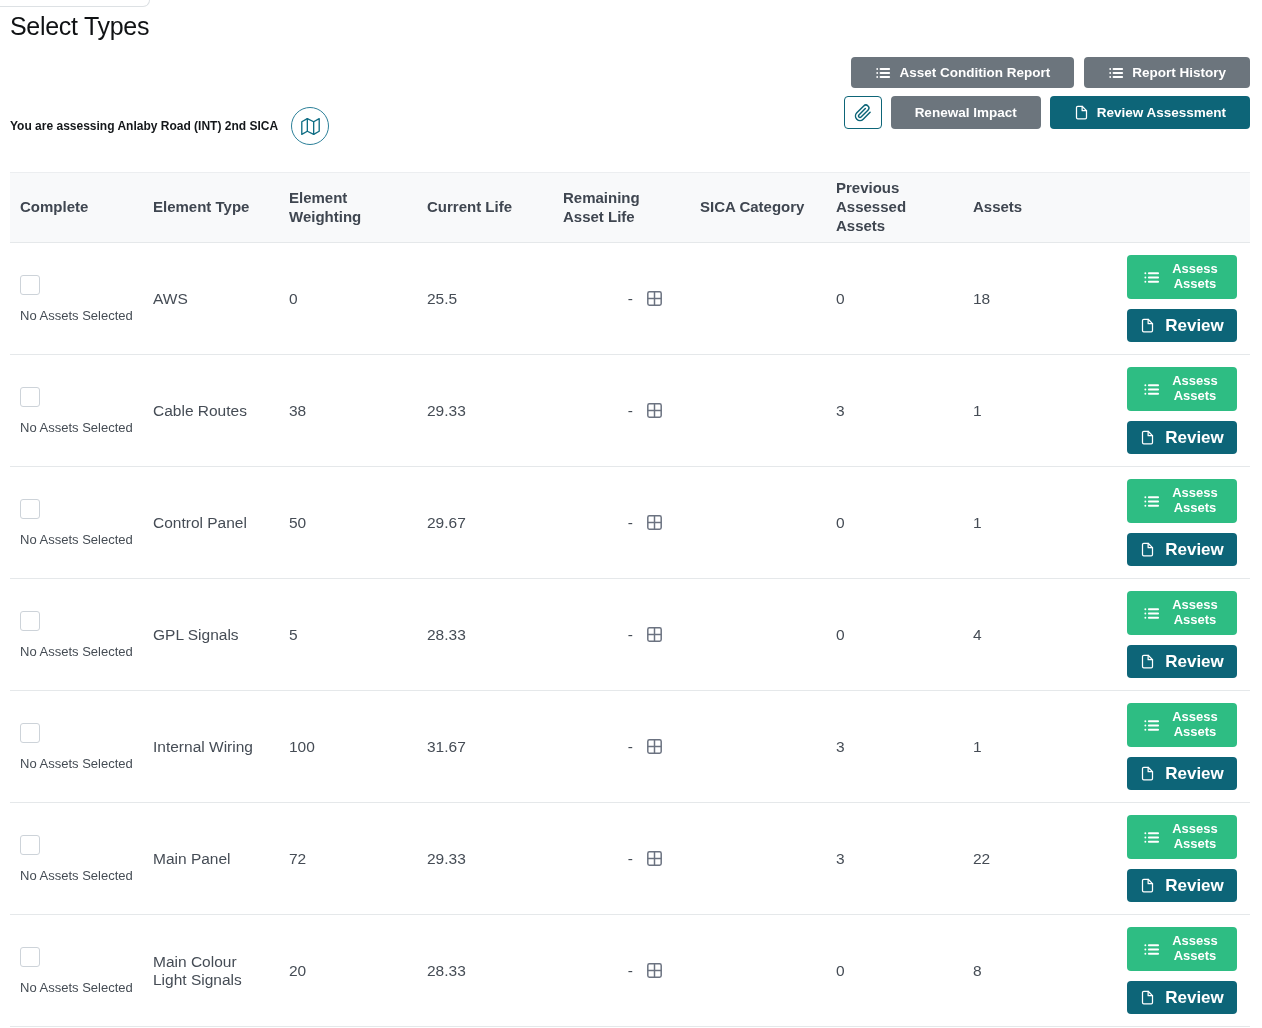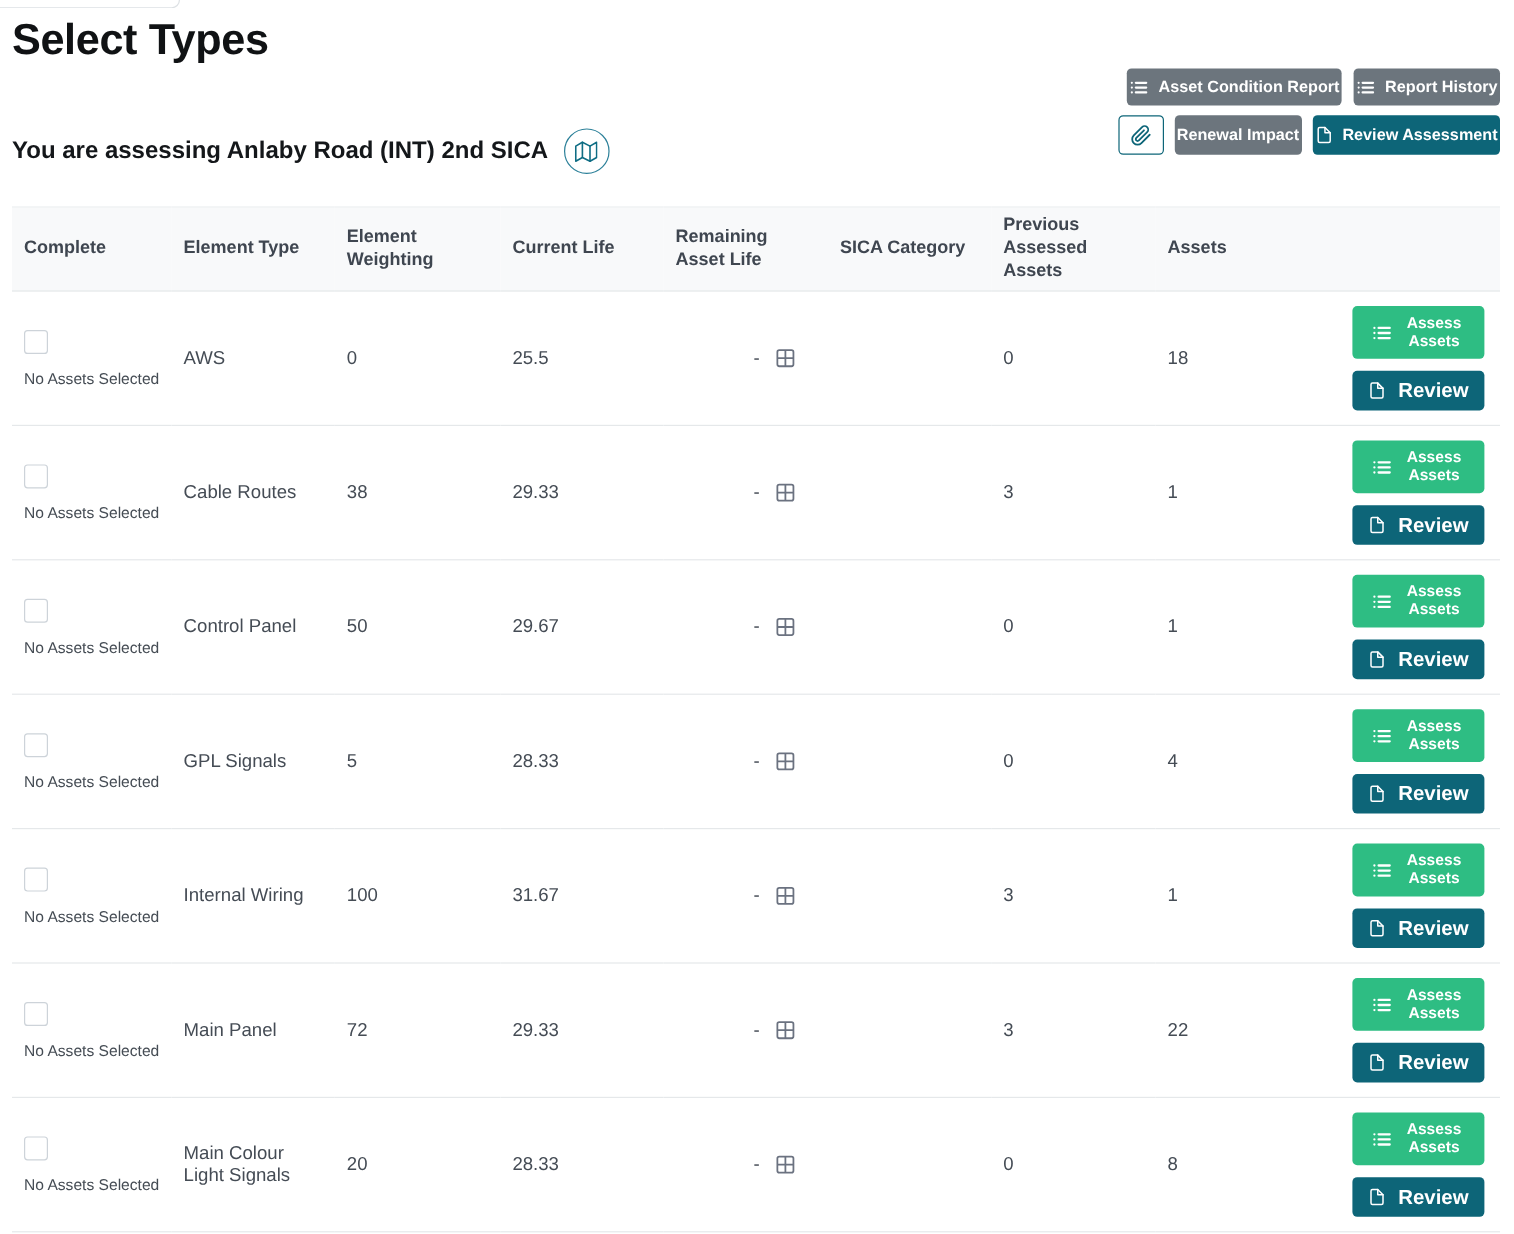--- a/index.html
+++ b/index.html
@@ -5,35 +5,35 @@
   * { margin:0; padding:0; box-sizing:border-box; }
   html,body { width:1262px; height:1028px; background:#fff; overflow:hidden;
               font-family:"Liberation Sans", sans-serif; }
   :root {
     --teal:#0d6578; --green:#2ebd83; --gray:#6c757d;
     --header-bg:#f8f9fa; --border:#e5e8ea; --text-dark:#101214; --text-body:#454c55;
   }
   .tab-remnant { position:absolute; left:0; top:0; width:150px; height:7px;
     border-right:1px solid #dde1e4; border-bottom:1px solid #dde1e4;
     border-bottom-right-radius:7px; }
-  .page-title { position:absolute; left:10px; top:12px; font-size:36px; font-weight:bold;
+  .page-title { position:absolute; left:10px; top:12px; font-size:25px; font-weight:normal;
     color:var(--text-dark); letter-spacing:-0.3px; }
   .btn-row-1 { position:absolute; top:57px; right:12px; display:flex; gap:10px; }
   .btn-row-2 { position:absolute; top:96px; right:12px; display:flex; gap:9px; align-items:flex-start; }
   .btn { display:inline-flex; align-items:center; justify-content:center; gap:8px;
-    border:none; border-radius:4px; height:31px; padding:0 2px;
+    border:none; border-radius:4px; height:31px; padding:0 24px;
     font-family:"Liberation Sans", sans-serif; font-size:13.5px; font-weight:bold;
     color:#fff; cursor:pointer; white-space:nowrap; }
   .btn-gray { background:var(--gray); }
   .btn-teal { background:var(--teal); height:33px; }
   .btn-attach { width:38px; height:33px; padding:0; background:#fff;
     border:1px solid var(--teal); border-radius:4px; display:inline-flex;
     align-items:center; justify-content:center; cursor:pointer; }
   .assessing { position:absolute; left:10px; top:107px; display:flex; align-items:center; gap:13px; }
-  .assessing-text { font-size:20px; font-weight:bold; color:#14171a; }
+  .assessing-text { font-size:12px; font-weight:bold; color:#14171a; }
   .map-btn { width:38px; height:38px; border-radius:50%; background:#fff;
     border:1px solid #2c8099; display:inline-flex; align-items:center; justify-content:center;
     cursor:pointer; }
   table { position:absolute; left:10px; top:172px; width:1240px;
     border-collapse:collapse; table-layout:fixed; }
   col.c1{width:133px} col.c2{width:136px} col.c3{width:138px} col.c4{width:136px}
   col.c5{width:137px} col.c6{width:136px} col.c7{width:137px} col.c8{width:137px}
   col.c9{width:150px}
   thead tr { background:var(--header-bg); height:70px; }
   th { text-align:left; vertical-align:middle; padding:0 10px; font-size:15px;

